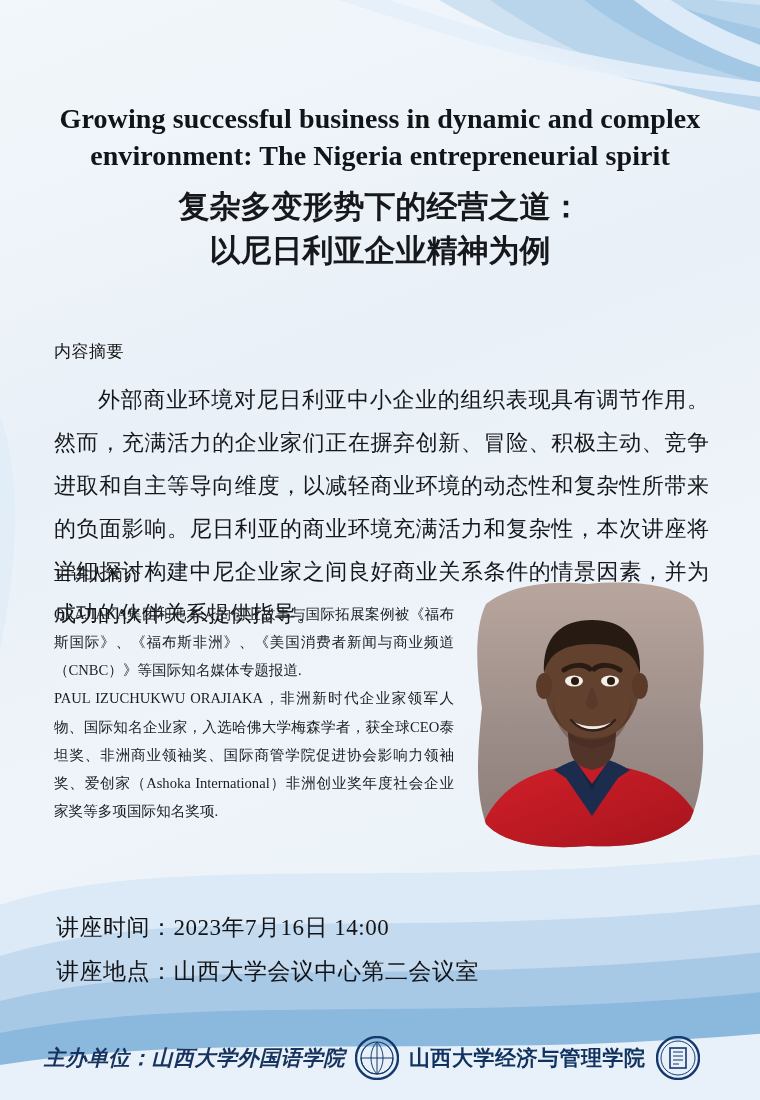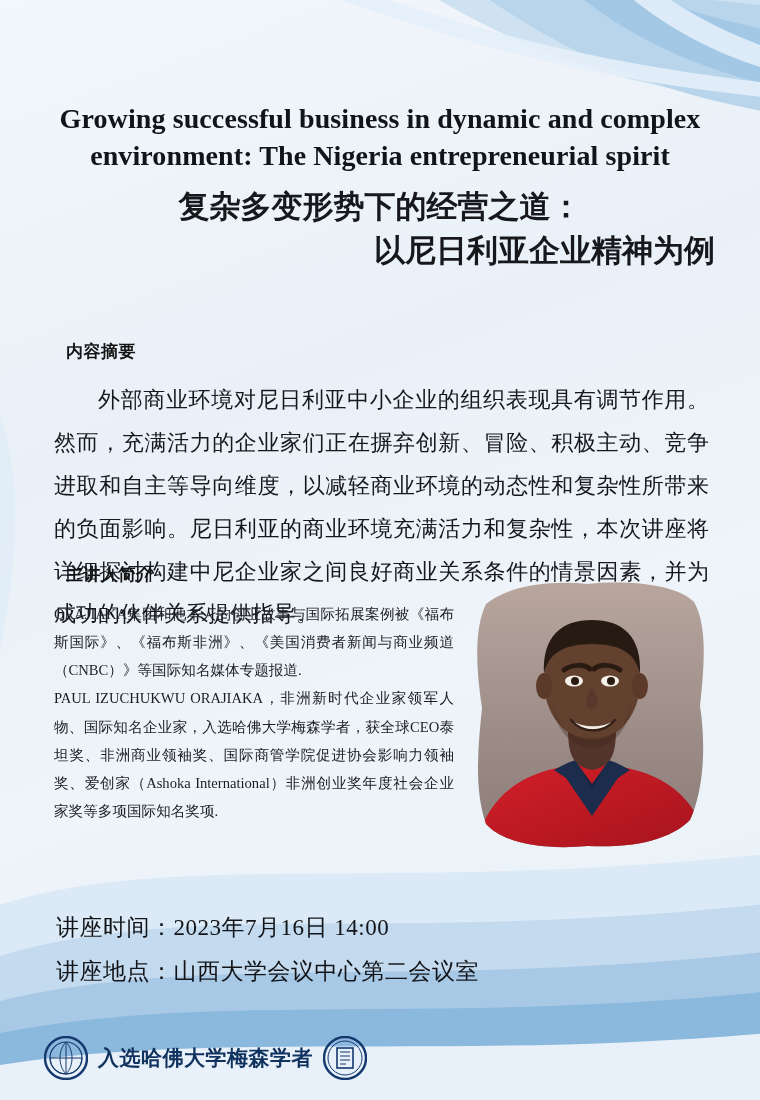--- a/index.html
+++ b/index.html
@@ -67,32 +67,30 @@
     width: 670px;
     text-align: center;
     font-family: "Liberation Serif", serif;
     font-weight: bold;
     font-size: 31px;
     line-height: 1.42;
     color: #16181c;
   }
   .title-cn .l2 {
     display: block;
-    text-align: right;
   }
 
   
   .sec-heading {
     position: absolute;
     font-family: "Liberation Serif", serif;
-    font-weight: bold;
+    font-weight: normal;
     font-size: 17px;
     color: #141414;
     letter-spacing: .5px;
-    margin-left: 12px;
   }
   .abstract-heading { top: 340px; left: 54px; }
 
   .abstract-body {
     position: absolute;
     top: 379px;
     left: 54px;
     width: 655px;
     font-family: "Liberation Serif", serif;
     font-size: 22px;
@@ -281,29 +279,30 @@
 
   <div class="info-line info-time">
     <span>讲座时间：</span><span>2023年7月16日 14:00</span>
   </div>
   <div class="info-line info-place">
     <span>讲座地点：</span><span>山西大学会议中心第二会议室</span>
   </div>
 
   <div class="footer">
     <div class="footer-row">
+      <span class="footer-text">主办单位：山西大学外国语学院</span>
       <svg class="logo" viewBox="0 0 44 44">
         <circle cx="22" cy="22" r="21" fill="none" stroke="#15396e" stroke-width="2.4"></circle>
         <circle cx="22" cy="22" r="16" fill="none" stroke="#15396e" stroke-width="1.2"></circle>
         <path d="M6,22 A16,16 0 0,0 38,22" fill="none" stroke="#15396e" stroke-width="1"></path>
         <path d="M22,6 C14,14 14,30 22,38 C30,30 30,14 22,6 Z" fill="none" stroke="#15396e" stroke-width="1"></path>
         <line x1="6" y1="22" x2="38" y2="22" stroke="#15396e" stroke-width="1"></line>
         <line x1="22" y1="6" x2="22" y2="38" stroke="#15396e" stroke-width="1"></line>
       </svg>
-      <span class="footer-text-2">入选哈佛大学梅森学者</span>
+      <span class="footer-text-2">山西大学经济与管理学院</span>
       <svg class="logo" viewBox="0 0 44 44">
         <circle cx="22" cy="22" r="21" fill="none" stroke="#15396e" stroke-width="2.4"></circle>
         <circle cx="22" cy="22" r="17" fill="none" stroke="#15396e" stroke-width="1"></circle>
         <rect x="14" y="12" width="16" height="20" fill="none" stroke="#15396e" stroke-width="1.6"></rect>
         <path d="M17,16 h10 M17,20 h10 M17,24 h10 M17,28 h6" stroke="#15396e" stroke-width="1.1"></path>
       </svg>
     </div>
   </div>
 
 </div>

